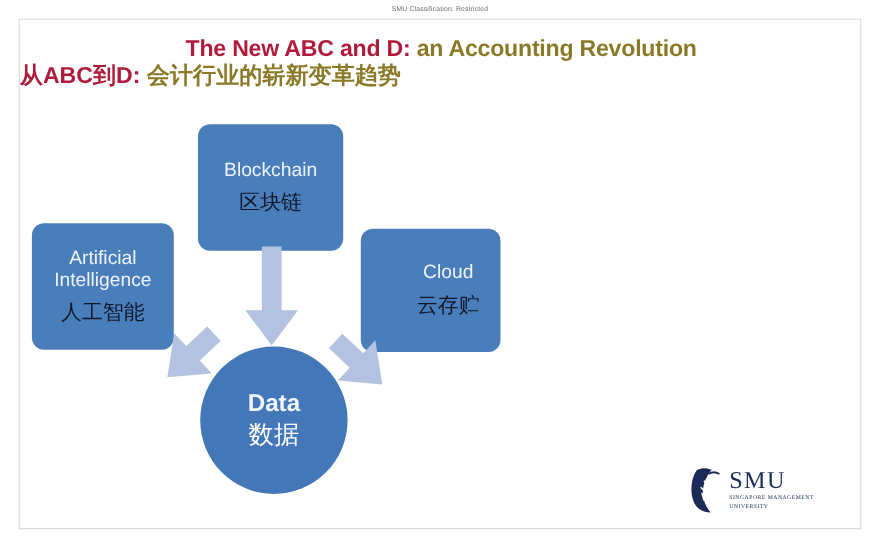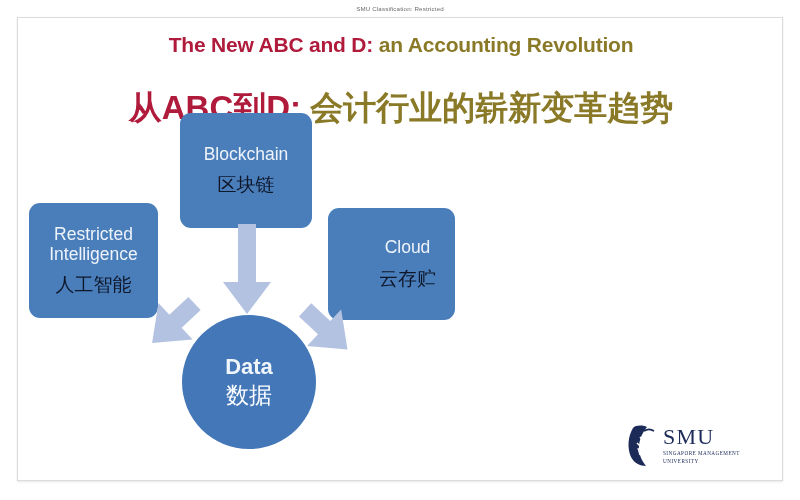--- a/index.html
+++ b/index.html
@@ -57,24 +57,24 @@
     width: 766px;
     text-align: center;
     font-size: 21px;
     font-weight: bold;
     white-space: nowrap;
     letter-spacing: -0.2px;
   }
   #title-zh {
     position: absolute;
     left: 0;
-    top: 68px;
+    top: 36px;
     width: 766px;
-    text-align: center;
-    font-size: 33px;
+    text-align: left;
+    font-size: 21px;
     font-weight: bold;
     white-space: nowrap;
   }
   .t-red  { color: #b01b3c; }
   .t-gold { color: #8a7a28; }
 
   
   .node-box {
     position: absolute;
     background: #4a7ebb;
@@ -183,21 +183,21 @@
   <div id="title-zh">
     <span class="t-red">从ABC到D:</span><span class="t-gold"> 会计行业的崭新变革趋势</span>
   </div>
 
   <div class="node-box" id="node-blockchain">
     <div class="lbl-en">Blockchain</div>
     <div class="lbl-zh">区块链</div>
   </div>
 
   <div class="node-box" id="node-ai">
-    <div class="lbl-en">Restricted</div>
+    <div class="lbl-en">Artificial</div>
     <div class="lbl-en">Intelligence</div>
     <div class="lbl-zh">人工智能</div>
   </div>
 
   <div class="node-box" id="node-cloud">
     <div class="lbl-en">Cloud</div>
     <div class="lbl-zh">云存贮</div>
   </div>
 
   <div id="node-data">

